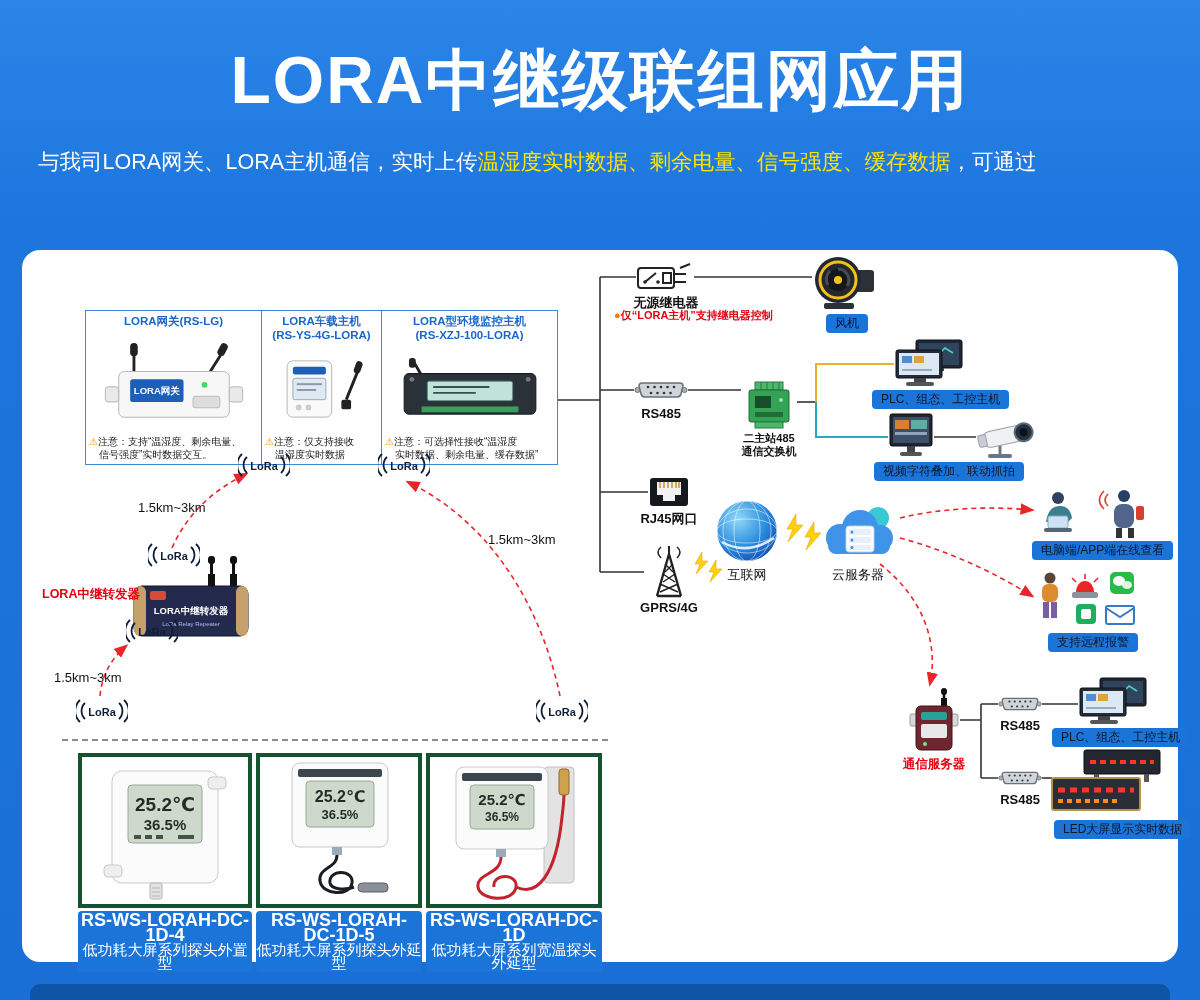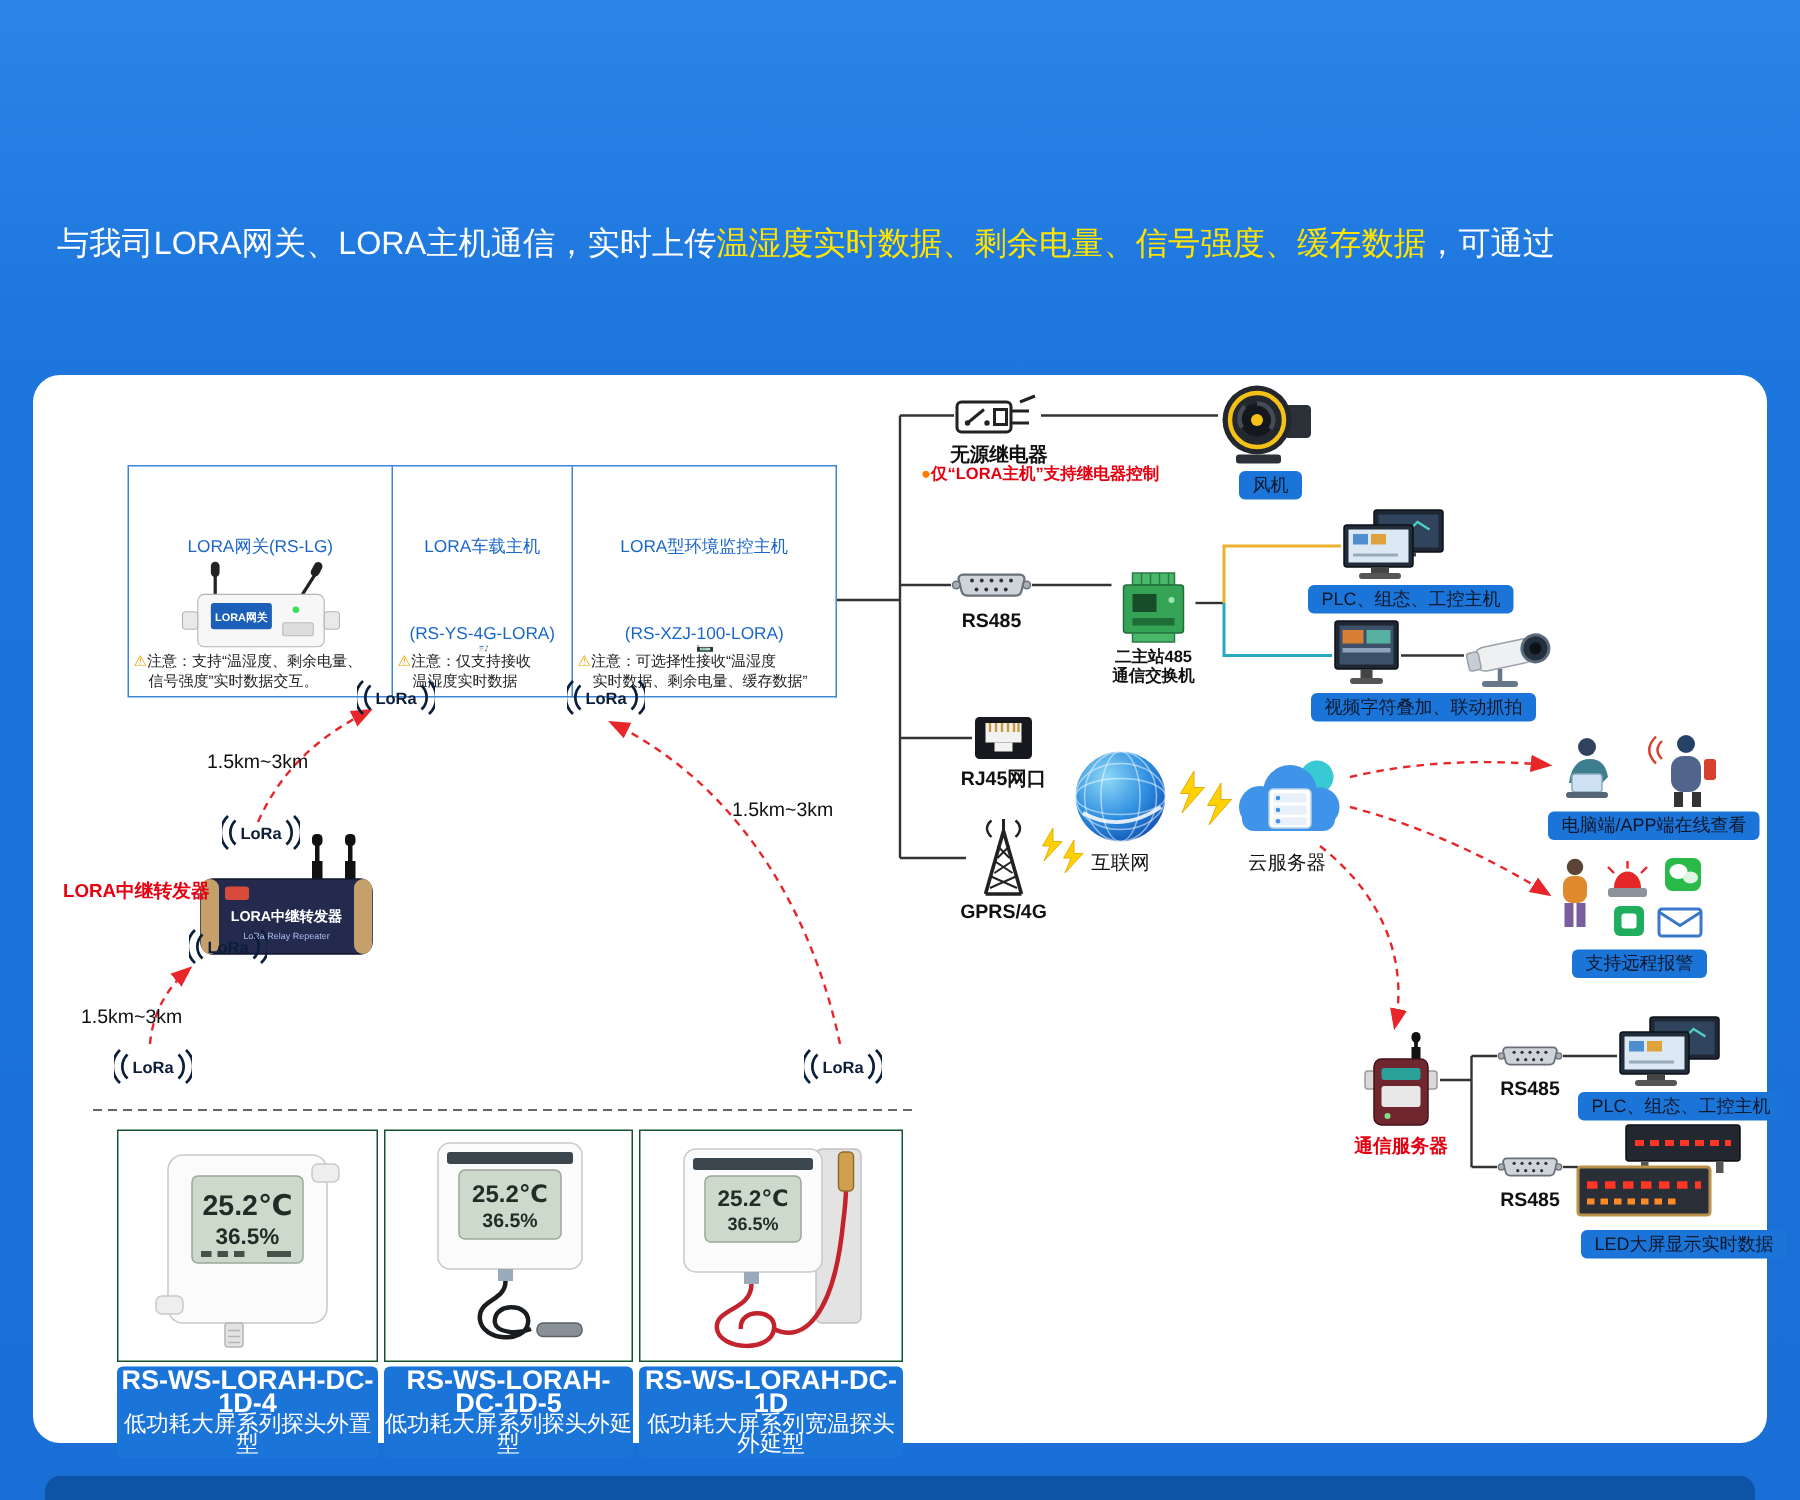--- a/index.html
+++ b/index.html
@@ -15,34 +15,35 @@
   .nlabel { font-size:13px; font-weight:700; color:#111; text-align:center; white-space:nowrap; }
   .slabel { font-size:11px; font-weight:700; color:#111; text-align:center; white-space:nowrap; line-height:13px; }
   .badge { display:inline-block; background:#1b74d8; color:#0f172a; font-size:12px; line-height:15px; padding:2px 9px; border-radius:4px; white-space:nowrap; }
   .warn-red { font-size:11px; font-weight:700; color:#e60012; white-space:nowrap; }
   .warn-red .dot { color:#ff7a00; }
   .red-lbl { color:#e60012; font-size:12.5px; font-weight:700; white-space:nowrap; }
   .dist { font-size:13px; font-weight:400; color:#111; white-space:nowrap; }
   .device-boxes { position:absolute; left:63px; top:60px; display:flex; }
   .dbox { border:1px solid #3c87d8; background:#fff; height:155px; padding:4px 3px 3px 3px; display:flex; flex-direction:column; align-items:center; justify-content:space-between; }
   .dbox + .dbox { border-left:none; }
-  .btitle { color:#1b67c9; font-weight:400; font-size:11.5px; line-height:13.5px; text-align:center;margin-top:44px; }
+  .btitle { color:#1b67c9; font-weight:700; font-size:11.5px; line-height:13.5px; text-align:center; }
   .bnote { font-size:10px; color:#222; line-height:13px; width:100%; }
   .warn-ico { color:#f0a500; font-size:10px; font-weight:700; }
   .product { position:absolute; }
-  .pimg { border:1px solid #14532d; background:#fff; height:155px; display:flex; align-items:center; justify-content:center; }
+  .pimg { border:4px solid #14532d; background:#fff; height:155px; display:flex; align-items:flex-start; justify-content:center; }
   .pbar { background:#1b74d8; color:#fff; text-align:center; border-radius:4px; margin-top:3px; padding:2px 0 3px 0; }
   .pbar .m { font-size:18px; font-weight:700; line-height:15px; }
   .pbar .d { font-size:15px; line-height:13px; }
 </style>
 </head>
 <body>
 
 <div class="stage">
 
+  <div class="title">LORA中继级联组网应用</div>
 
   <div class="desc">
     <div><span>与我司LORA网关、LORA主机通信，实时上传</span><span class="hl">温湿度实时数据、剩余电量、信号强度、缓存数据</span><span>，可通过</span></div>
   </div>
 
   <div class="panel">
 
     <svg class="abs" style="left:0;top:0" width="1156" height="712">
       <defs>
         <marker id="arr" viewBox="0 0 10 8" refX="8" refY="4" markerWidth="9" markerHeight="8" orient="auto-start-reverse">

